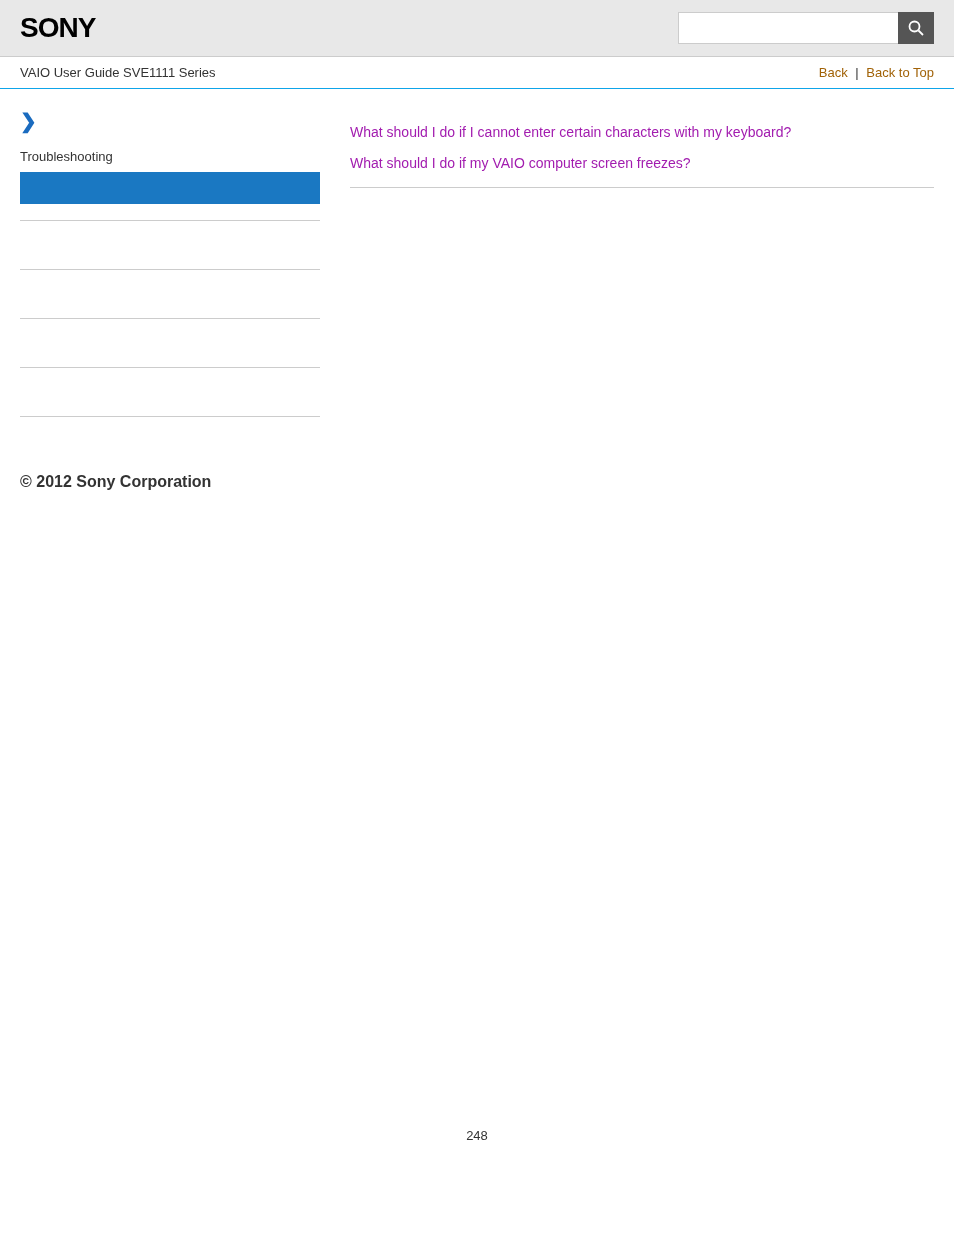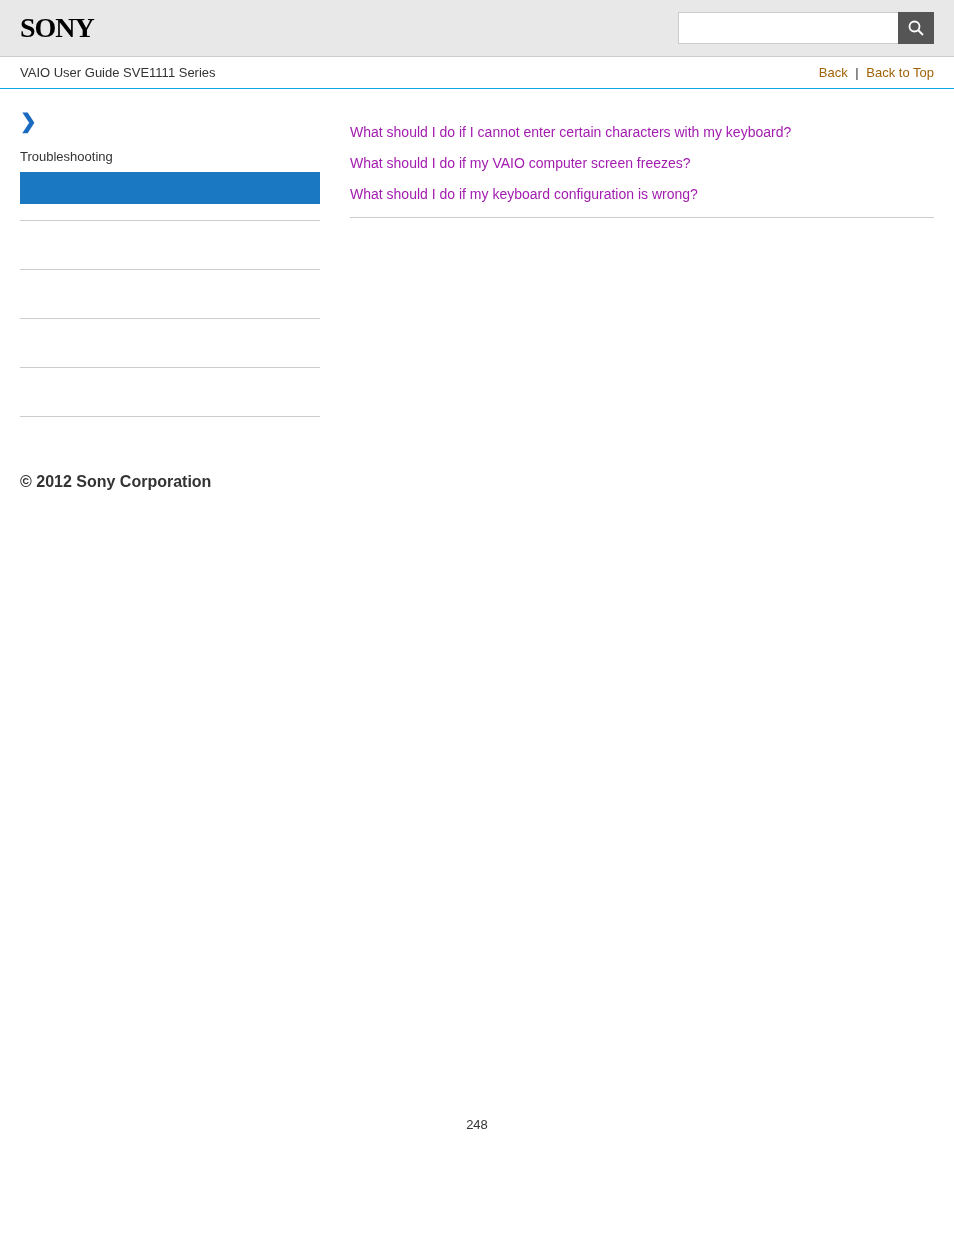--- a/index.html
+++ b/index.html
@@ -25,21 +25,21 @@
       align-items: center;
       justify-content: space-between;
       border-bottom: 1px solid #ccc;
     }
 
     .sony-logo {
       font-size: 28px;
       font-weight: 900;
       color: #000;
       letter-spacing: -1px;
-      font-family: Liberation Serif, serif;
+      font-family: Liberation Sans, sans-serif;
     }
 
     .search-area {
       display: flex;
       align-items: center;
       gap: 0;
     }
 
     .search-input {
       width: 220px;
@@ -176,21 +176,21 @@
       font-weight: bold;
     }
 
     
     .page-number {
       text-align: center;
       font-size: 13px;
       color: #333;
       padding: 20px 0;
       position: absolute;
-      bottom: 83px;
+      bottom: 72px;
       width: 954px;
     }
   </style>
 </head>
 <body>
 
 <div class="header">
   <div class="sony-logo">SONY</div>
   <div class="search-area">
     <input class="search-input" type="text" style="">
@@ -231,23 +231,20 @@
 
   <div class="content-area">
     <ul class="content-links">
 
     <li>
           <a href="#">What should I do if I cannot enter certain characters with my keyboard?</a>
         </li>
         <li>
           <a href="#">What should I do if my VAIO computer screen freezes?</a>
         </li>
-        <li>
-          <a href="#">What should I do if my keyboard configuration is wrong?</a>
-        </li>
       </ul>
     <hr class="content-divider">
   </div>
 
 </div>
 
 <div class="footer">
   <span>© 2012 Sony Corporation</span>
 </div>
 

